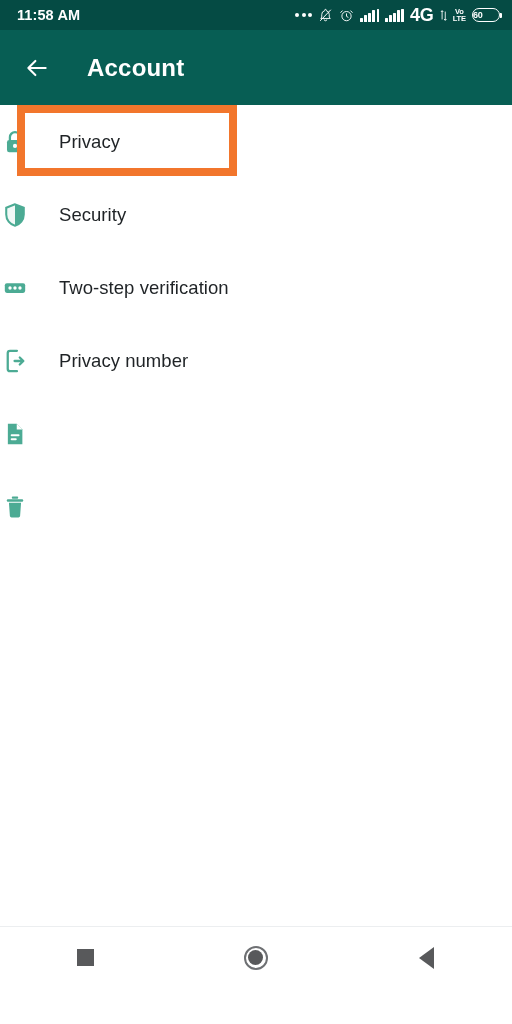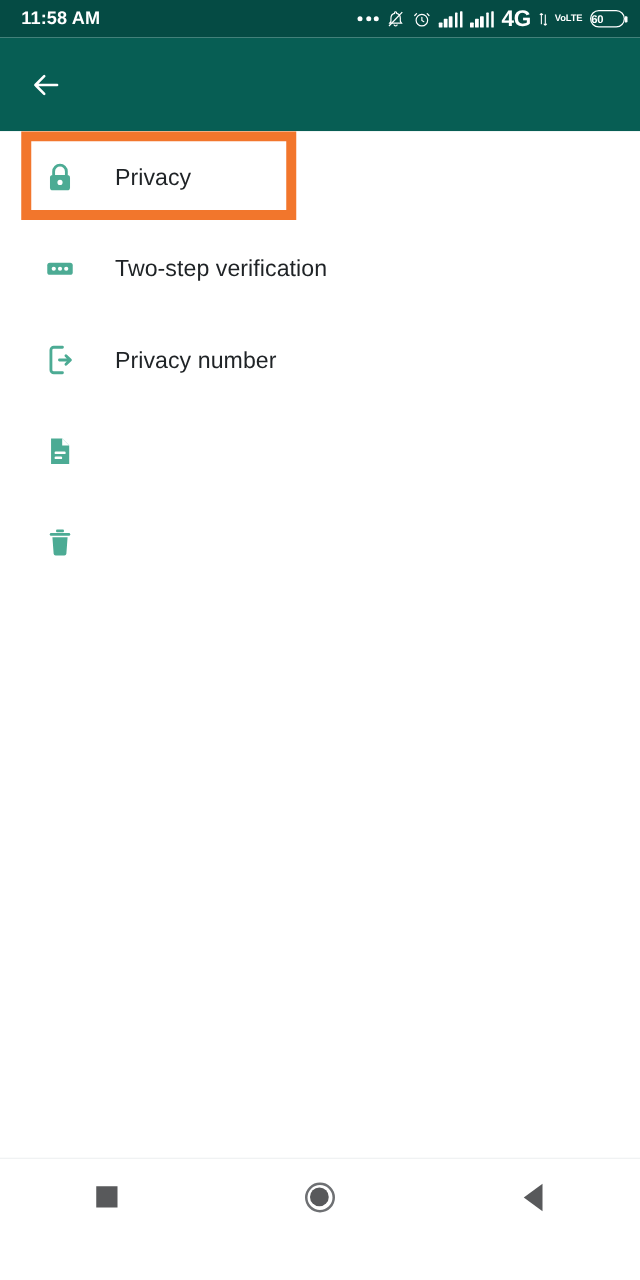--- a/index.html
+++ b/index.html
@@ -75,21 +75,21 @@
   .sig-bars span:nth-child(4) { height: 11.5px; }
   .sig-bars span:nth-child(5) { height: 13px; }
   .net-label {
     font-size: 18px;
     font-weight: bold;
     color: #ffffff;
     letter-spacing: -0.2px;
   }
   .volte-label {
     display: flex;
-    flex-direction: row;
+    flex-direction: column;
     align-items: center;
     line-height: 7.5px;
     font-size: 7.5px;
     font-weight: bold;
     color: #ffffff;
     letter-spacing: -0.1px;
   }
   .battery {
     width: 28px;
     height: 14px;
@@ -148,21 +148,20 @@
   #content {
     flex: 1 1 auto;
     background: #ffffff;
     position: relative;
     overflow: hidden;
   }
   .list-row {
     height: 73px;
     display: flex;
     align-items: center;
-    padding-left: 33px;
     box-sizing: border-box;
     cursor: pointer;
     position: relative;
   }
   .row-icon {
     width: 30px;
     height: 30px;
     display: flex;
     align-items: center;
     justify-content: center;
@@ -304,36 +303,47 @@
 
     </div>
   </div>
 
   <div id="app-bar">
     <div id="back-arrow">
       <svg width="26" height="26" viewBox="0 0 24 24">
         <path d="M20 12H4M10.5 5.5 4 12l6.5 6.5" fill="none" stroke="#ffffff" stroke-width="1.9" stroke-linecap="round" stroke-linejoin="round"></path>
       </svg>
     </div>
+    <div id="app-title">Account</div>
   </div>
 
   <div id="content">
 
     <div class="list-row">
       <span class="row-icon">
         <svg width="26" height="26" viewBox="0 0 24 24">
           <path d="M7.3 10.2V7.6a4.7 4.7 0 0 1 9.4 0v2.6" fill="none" stroke="#4cab94" stroke-width="2.1"></path>
           <rect x="4.6" y="10.2" width="14.8" height="11.2" rx="2.1" fill="#4cab94"></rect>
           <circle cx="12" cy="15.6" r="1.9" fill="#ffffff"></circle>
         </svg>
       </span>
       <span class="row-label">Privacy</span>
       <div id="privacy-highlight"></div>
     </div>
 
+    <div class="list-row">
+      <span class="row-icon">
+        <svg width="26" height="26" viewBox="0 0 24 24">
+          <path d="M12 2.1 3.9 5.3v6.2c0 5 3.4 9.2 8.1 10.4 4.7-1.2 8.1-5.4 8.1-10.4V5.3z" fill="#4cab94"></path>
+          <path d="M12 2.1 3.9 5.3v6.2c0 5 3.4 9.2 8.1 10.4z" fill="#ffffff" opacity="0.92"></path>
+          <path d="M12 2.1 3.9 5.3v6.2c0 5 3.4 9.2 8.1 10.4 4.7-1.2 8.1-5.4 8.1-10.4V5.3z" fill="none" stroke="#4cab94" stroke-width="1.9"></path>
+        </svg>
+      </span>
+      <span class="row-label">Security</span>
+    </div>
 
     <div class="list-row">
       <span class="row-icon">
         <svg width="26" height="26" viewBox="0 0 24 24">
           <rect x="2.6" y="7.6" width="18.8" height="8.9" rx="1.9" fill="#4cab94"></rect>
           <circle cx="7.4" cy="12" r="1.55" fill="#ffffff"></circle>
           <circle cx="12" cy="12" r="1.55" fill="#ffffff"></circle>
           <circle cx="16.6" cy="12" r="1.55" fill="#ffffff"></circle>
         </svg>
       </span>

